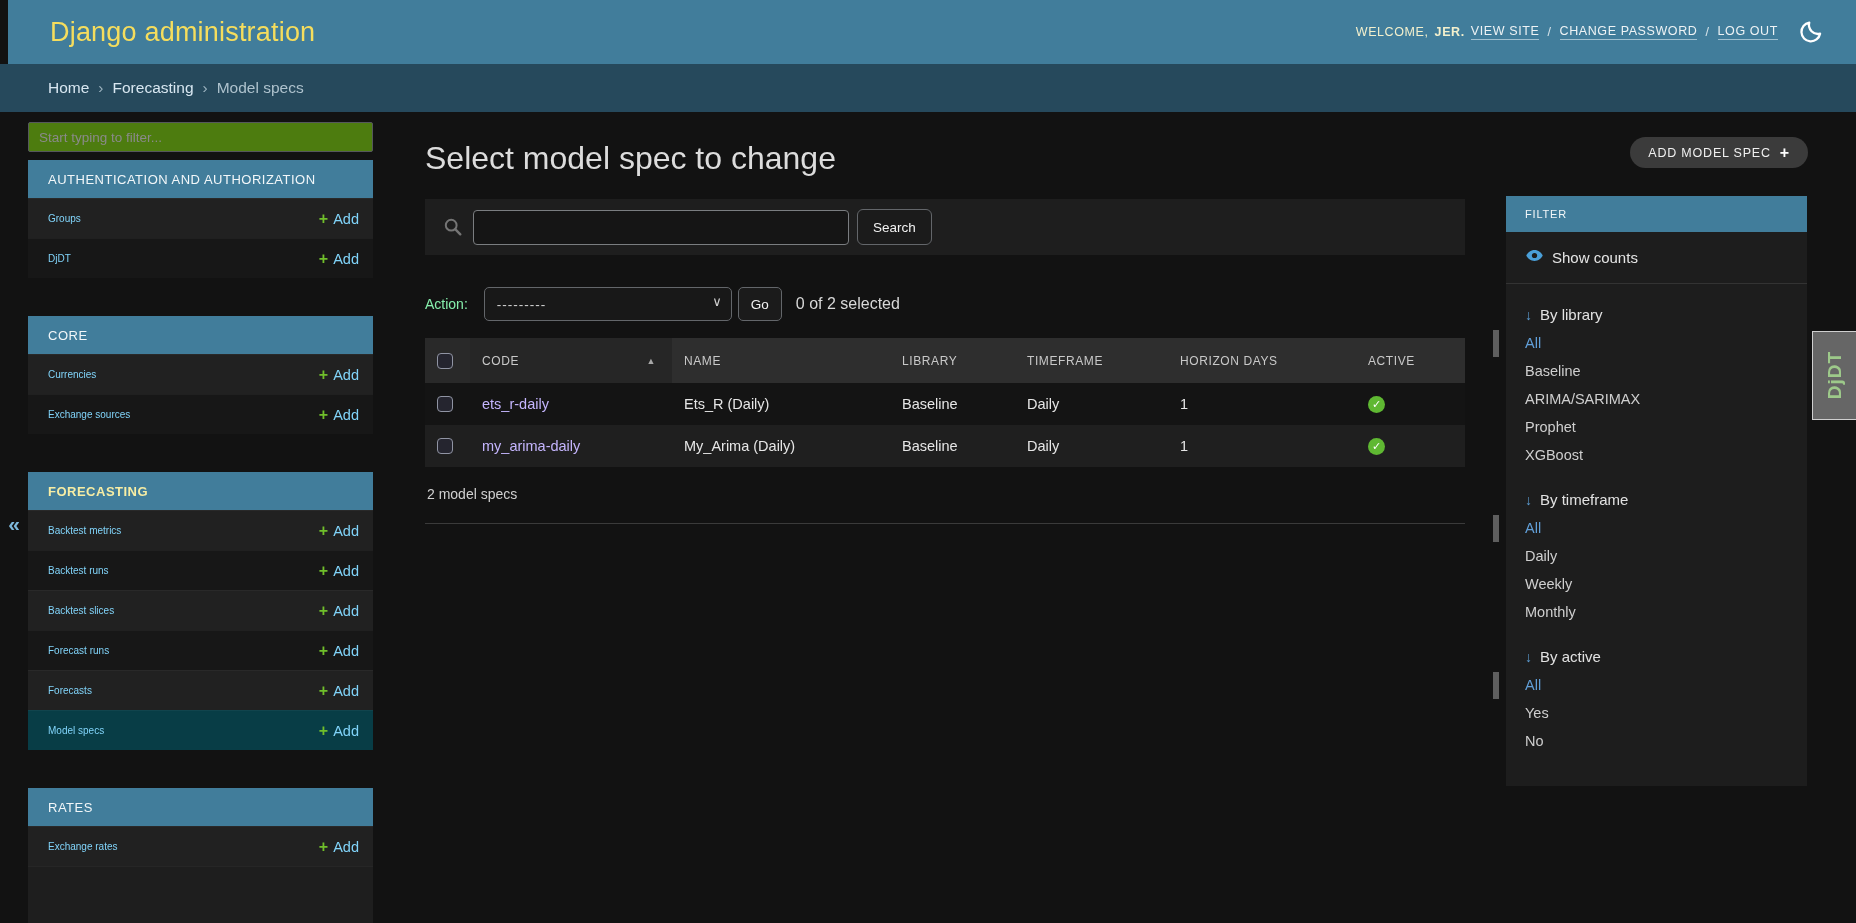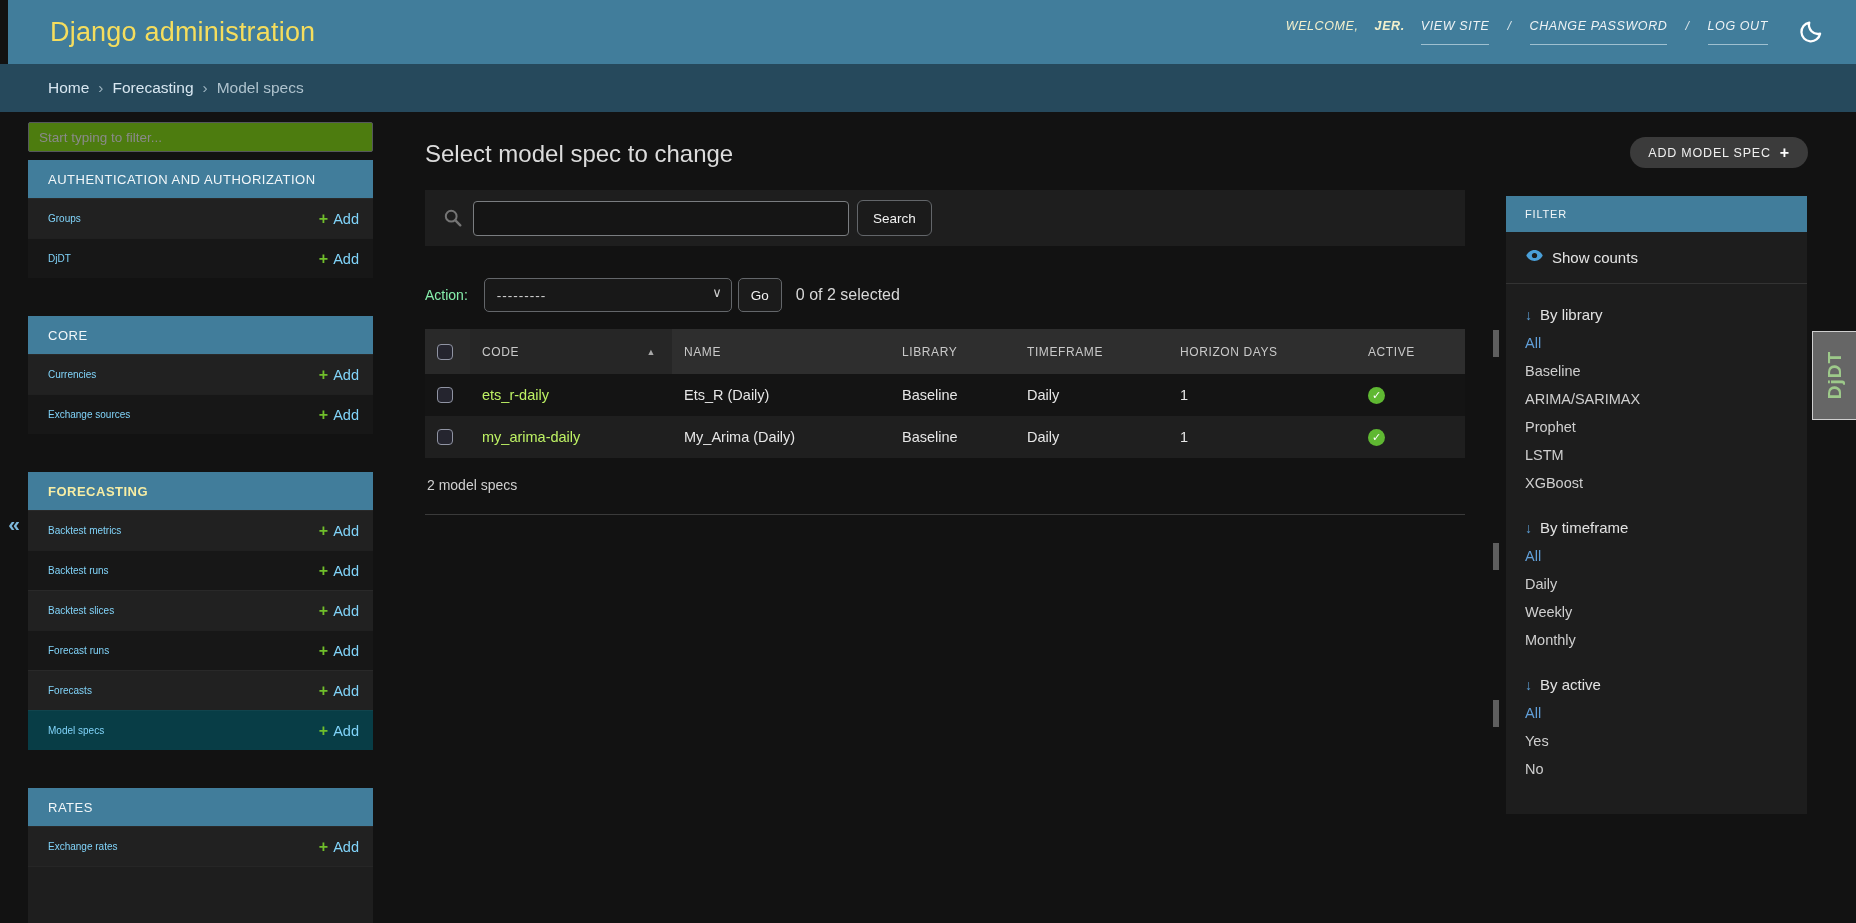--- a/index.html
+++ b/index.html
@@ -16,21 +16,21 @@
 
   
   .topbar {
     position: absolute; left: 0; top: 0; width: 1856px; height: 64px;
     background: #417d9b;
     display: flex; align-items: center; justify-content: space-between;
     padding: 0 40px 0 42px;
     margin-left: 8px;
   }
   .site-title { color: #f5dd5d; font-size: 27px; font-weight: 400; letter-spacing: .2px; }
-  .user-tools { display: flex; gap: 16px; font-size: 12.5px; letter-spacing: .6px; color: #f3f0cd; font-style: italic; }
+  .user-tools { display: flex; align-items: center; gap: 6px; font-size: 12.5px; letter-spacing: .6px; color: #f3f0cd; }
   .user-tools .welcome { color: #f3f0cd; }
   .user-tools strong { color: #f3f0cd; font-weight: 700; }
   .user-tools a { color: #eef3f5; border-bottom: 1px solid #9fc0d0; padding-bottom: 1px; }
   .user-tools .sep { color: #d8e4ea; margin: 0 2px; }
   .theme-toggle { margin-left: 14px; cursor: pointer; display: flex; align-items: center; }
 
   
   .breadcrumbs {
     position: absolute; left: 0; top: 64px; width: 1856px; height: 48px;
     background: #26495c; display: flex; align-items: center;
@@ -71,21 +71,21 @@
   .nav-row:nth-of-type(even) { background: #212121; }
   .nav-row.selected { background: #083d46 !important; }
   .nav-row > a.model-link { color: #81d4fa; font-size: 10px; }
   .addlink { display: flex; align-items: center; gap: 5px; }
   .addlink .plus { color: #70bf2b; font-weight: 700; font-size: 16px; line-height: 1; }
   .addlink a { color: #81d4fa; font-size: 14.5px; }
   .nav-filler { height: 57px; background: #1e1e1e; border-top: 1px solid rgba(255,255,255,.04); }
 
   
   .main { position: absolute; left: 425px; top: 112px; width: 1040px; }
-  .page-title { margin-top: 28px; font-size: 24px; font-weight: 400; color: #dcdcdc; }
+  .page-title { margin-top: 28px; font-size: 32px; font-weight: 400; color: #dcdcdc; }
   .add-btn {
     position: fixed; top: 137px; right: 48px;
     height: 31px; padding: 0 18px; border-radius: 16px;
     background: #3b3b3b; border: none; color: #f0f0f0;
     font-size: 12.5px; letter-spacing: .8px; font-family: inherit;
     display: flex; align-items: center; gap: 9px; cursor: pointer;
   }
   .add-btn .plus { font-size: 16px; font-weight: 700; color: #ffffff; }
 
   .search-module {
@@ -140,21 +140,21 @@
   .results thead th.cb-cell { background: #292929; }
   .results thead th.sorted { background: #262626; }
   .results thead th.sorted .th-inner { display: flex; align-items: center; justify-content: space-between; }
   .sort-arrow { color: #a8a8a8; font-size: 9px; margin-right: 4px; }
   .results tbody td {
     height: 42px; padding: 0 12px; vertical-align: middle;
     font-size: 14.5px; color: #e6e6e6;
   }
   .results tbody tr.row-odd  td { background: #141414; }
   .results tbody tr.row-even td { background: #1f1f1f; }
-  .results tbody td a { color: #bef264; }
+  .results tbody td a { color: #c4b5fd; }
   .row-checkbox, .select-all {
     appearance: none; -webkit-appearance: none;
     width: 16px; height: 16px; border: 1px solid #9094a3;
     border-radius: 4px; background: #25252f; cursor: pointer; display: block;
   }
   .active-icon {
     display: inline-block; width: 17px; height: 17px; border-radius: 50%;
     background: #5fb832; color: #fff; font-size: 11px; font-weight: 700;
     line-height: 17px; text-align: center;
   }
@@ -438,21 +438,20 @@
   <div class="filter-group">
     <h3>
       <span class="dn-arrow">↓</span>
       <span>By library</span>
     </h3>
     <ul>
       <li class="selected"><a href="#">All</a></li>
       <li><a href="#">Baseline</a></li>
       <li><a href="#">ARIMA/SARIMAX</a></li>
       <li><a href="#">Prophet</a></li>
-      <li><a href="#">LSTM</a></li>
       <li><a href="#">XGBoost</a></li>
     </ul>
   </div>
 
   <div class="filter-group">
     <h3>
       <span class="dn-arrow">↓</span>
       <span>By timeframe</span>
     </h3>
     <ul>

